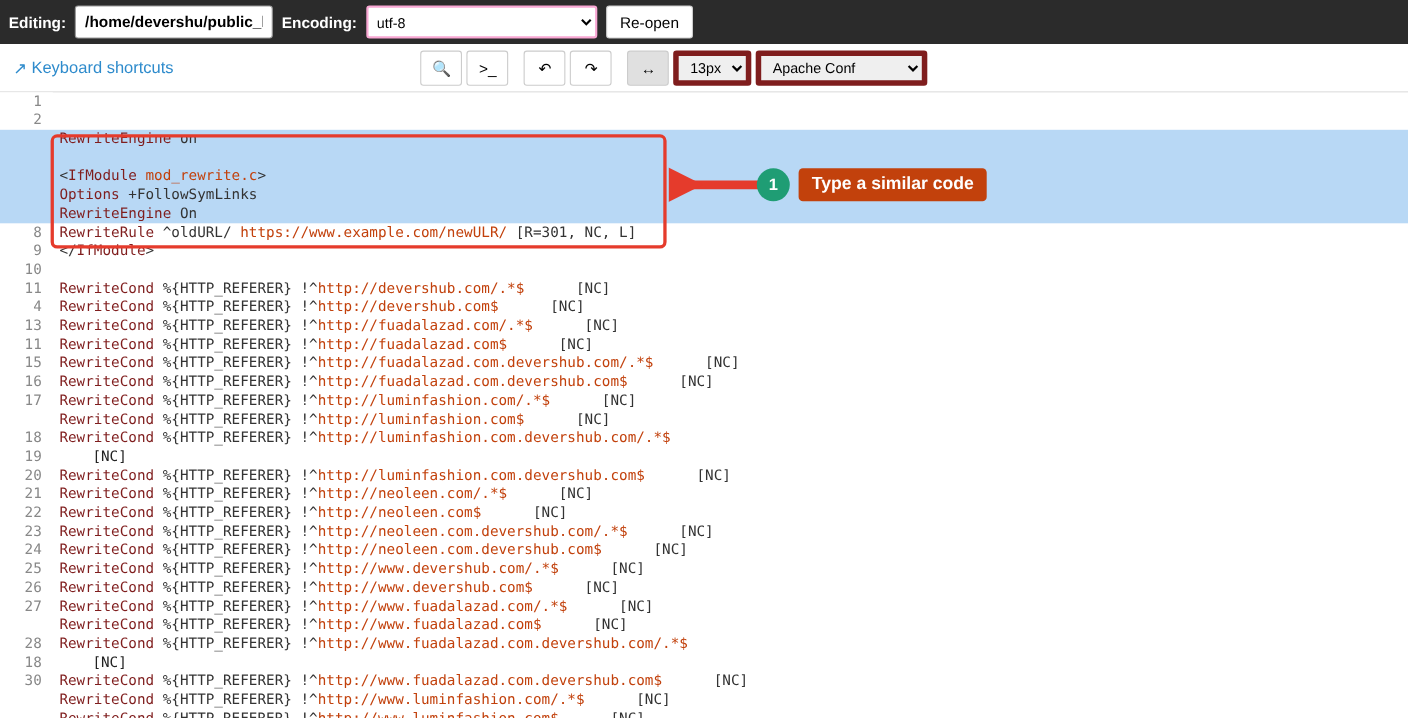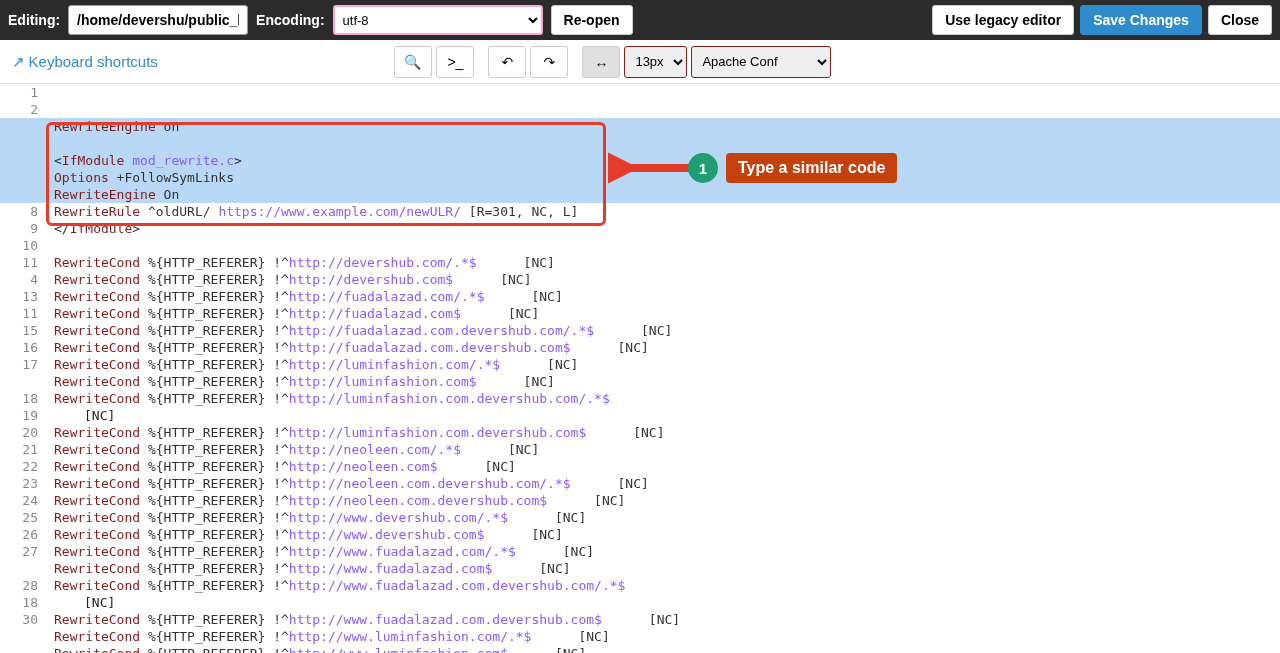--- a/index.html
+++ b/index.html
@@ -2,62 +2,57 @@
 <html><head>
 <meta charset="utf-8">
 <style>
 * { margin: 0; padding: 0; box-sizing: border-box; }
 body { font-family: -apple-system, BlinkMacSystemFont, "Segoe UI", sans-serif; font-size: 14px; background: #fff; width: 1280px; }
 .toolbar { background: #2b2b2b; height: 40px; display: flex; align-items: center; padding: 0 8px; gap: 8px; }
 .toolbar-left { display: flex; align-items: center; gap: 8px; flex: 1; }
 .toolbar-label { color: #fff; font-weight: bold; font-size: 14px; text-align: center; }
 .path-input { background: #fff; border: 1px solid #999; border-radius: 3px; padding: 4px 8px; font-size: 14px; width: 180px; height: 30px; font-weight: bold; }
 .encoding-select { background: #fff; border: 2px solid #f9a8d4; border-radius: 3px; padding: 4px; height: 30px; width: 210px; font-size: 13px; }
-.btn { background: #fff; border: 1px solid #ccc; border-radius: 3px; padding: 5px 12px; cursor: pointer; font-size: 14px; height: 30px; font-weight: bold; }
+.btn { background: #fff; border: 1px solid #ccc; border-radius: 3px; padding: 5px 12px; cursor: pointer; font-size: 14px; height: 30px; }
 .btn-primary { background: #2e8bcc; color: #fff; border-color: #2e8bcc; font-weight: bold; }
 .toolbar-right { display: flex; gap: 6px; }
 .secondary-bar { height: 44px; display: flex; align-items: center; padding: 6px 12px; border-bottom: 1px solid #ddd; justify-content: space-between; }
 .kbd-link { color: #2e8bcc; text-decoration: none; font-size: 15px; display: flex; align-items: center; gap: 4px; }
 .center-controls { display: flex; gap: 4px; align-items: center; }
 .icon-btn { background: #fff; border: 1px solid #ccc; border-radius: 3px; width: 38px; height: 32px; display: flex; align-items: center; justify-content: center; cursor: pointer; font-size: 14px; }
 .icon-btn.active { background: #e0e0e0; }
-.size-select, .syntax-select { border: 1px solid #7f1d1d; border-radius: 3px; height: 32px; padding: 0 6px; font-size: 13px; }
-.syntax-select { width: 140px; }
+.size-select, .syntax-select { border: 5px solid #7f1d1d; border-radius: 3px; height: 32px; padding: 0 6px; font-size: 13px; }
+.syntax-select { width: 156px; }
 .editor-wrap { display: flex; position: relative; font-family: "Menlo", "Consolas", monospace; font-size: 13px; line-height: 17px; }
 .gutter { width: 48px; text-align: right; color: #888; padding-right: 10px; user-select: none; background: #fff; }
 .gutter div { height: 17px; }
 .code { flex: 1; position: relative; white-space: pre; color: #222; }
 .code-line { height: 17px; padding-left: 6px; }
 .kw { color: #7f1d1d; }
-.url { color: #8b5cf6; }
+.url { color: #c2410c; }
 .plain { color: #333; text-align: center; }
 .highlight-region { position: absolute; background: #b8d8f5; left: 0; right: 0; top: 34px; height: 85px; z-index: 0; pointer-events: none; }
 .code-content { position: relative; z-index: 1; }
 .red-box { position: absolute; border: 3px solid #e53b2c; border-radius: 6px; left: 46px; top: 122px; width: 560px; height: 104px; z-index: 3; pointer-events: none; }
 .arrow-annotation { position: absolute; left: 608px; top: 148px; z-index: 4; display: flex; align-items: center; pointer-events: none; }
 .arrow-svg { width: 100px; height: 40px; }
 .badge-circle { width: 30px; height: 30px; border-radius: 50%; background: #1f9d74; color: #fff; display: flex; align-items: center; justify-content: center; font-weight: bold; font-size: 15px; margin-left: -20px; }
 .badge-text { background: #c2410c; color: #fff; padding: 6px 12px; border-radius: 4px; font-size: 16px; font-weight: bold; margin-left: 8px; white-space: nowrap; }
 .wrapped-line { padding-left: 36px; }
 </style>
 </head>
 <body>
 
 <div class="toolbar">
   <div class="toolbar-left">
     <span class="toolbar-label">Editing:</span>
     <input class="path-input" value="/home/devershu/public_h" style="">
     <span class="toolbar-label">Encoding:</span>
     <select class="encoding-select"><option>utf-8</option></select>
     <button class="btn">Re-open</button>
-  </div>
-  <div class="toolbar-right">
-    <button class="btn">Use legacy editor</button>
-    <button class="btn btn-primary">Save Changes</button>
-    <button class="btn">Close</button>
   </div>
 </div>
 
 <div class="secondary-bar">
   <a href="#" class="kbd-link">
     <span>↗</span>
     <span>Keyboard shortcuts</span>
   </a>
   <div class="center-controls">
     <button class="icon-btn">

